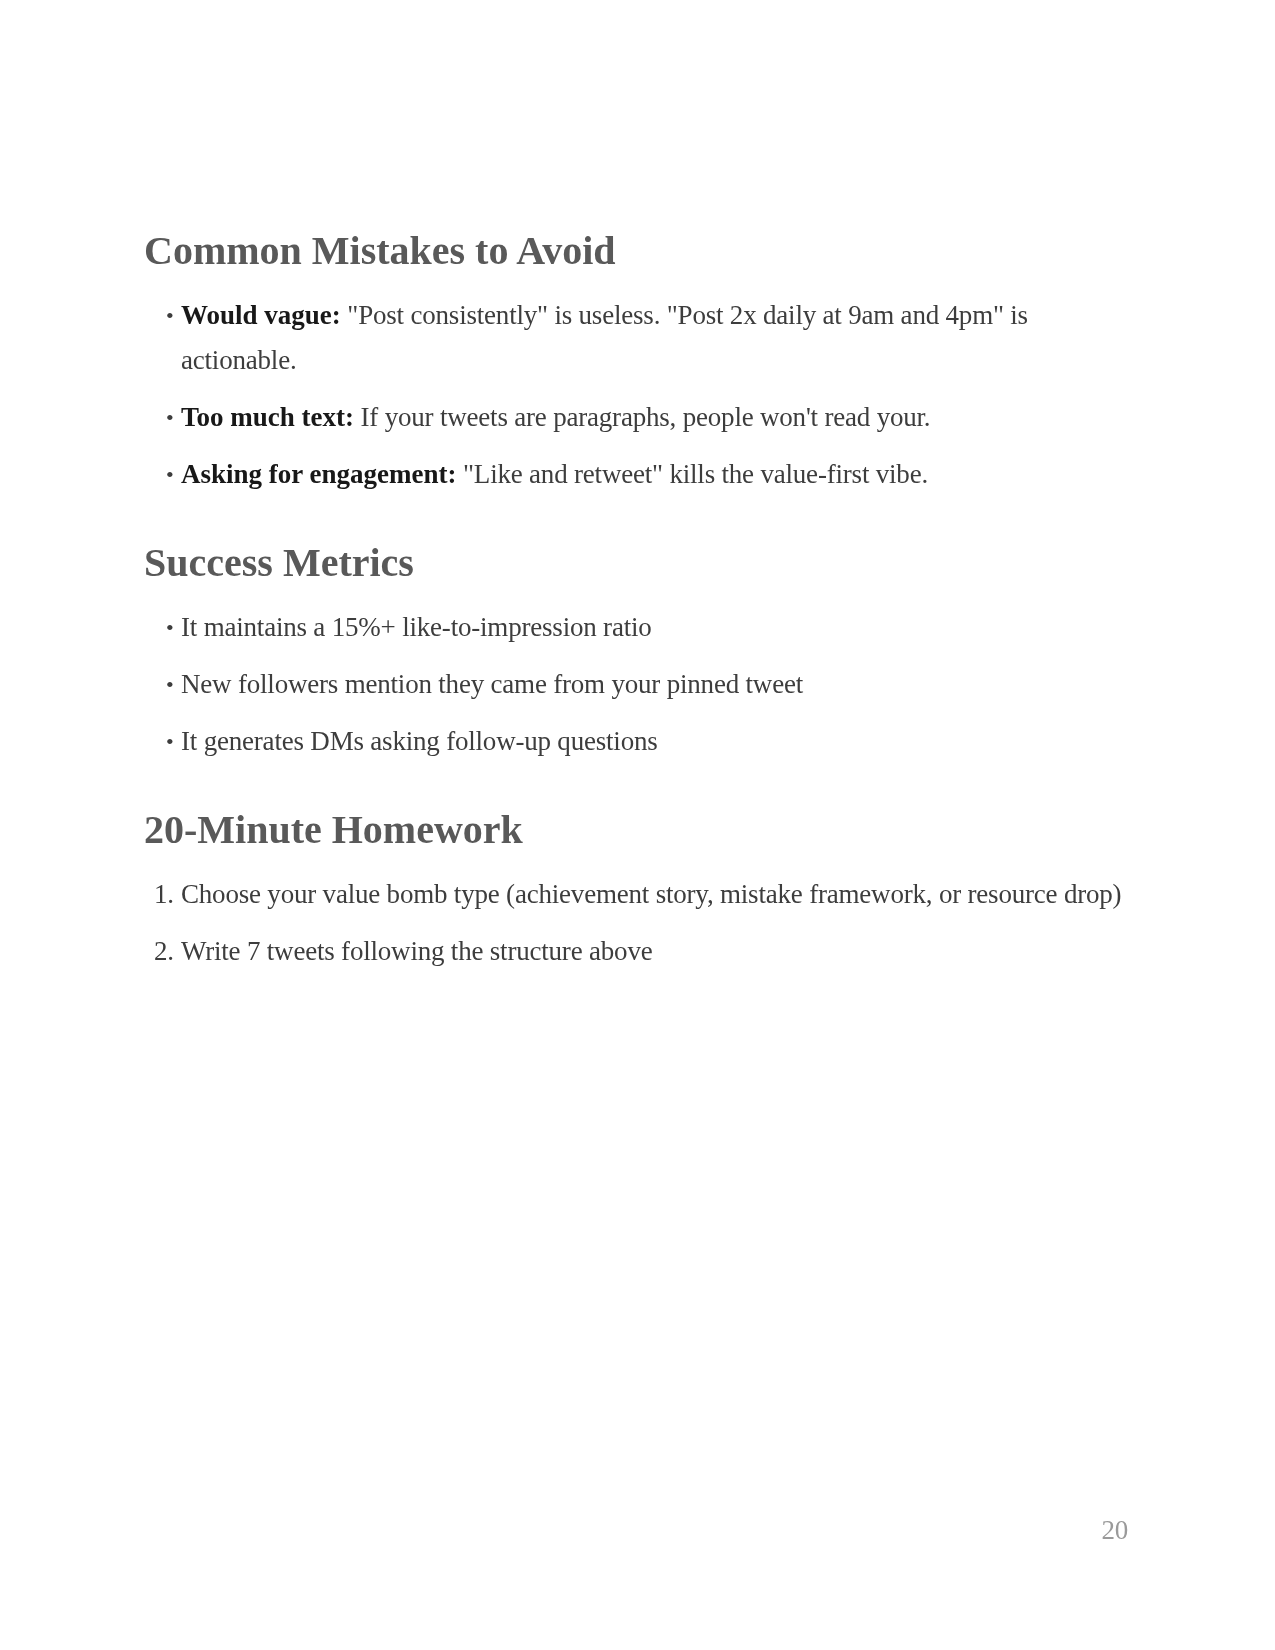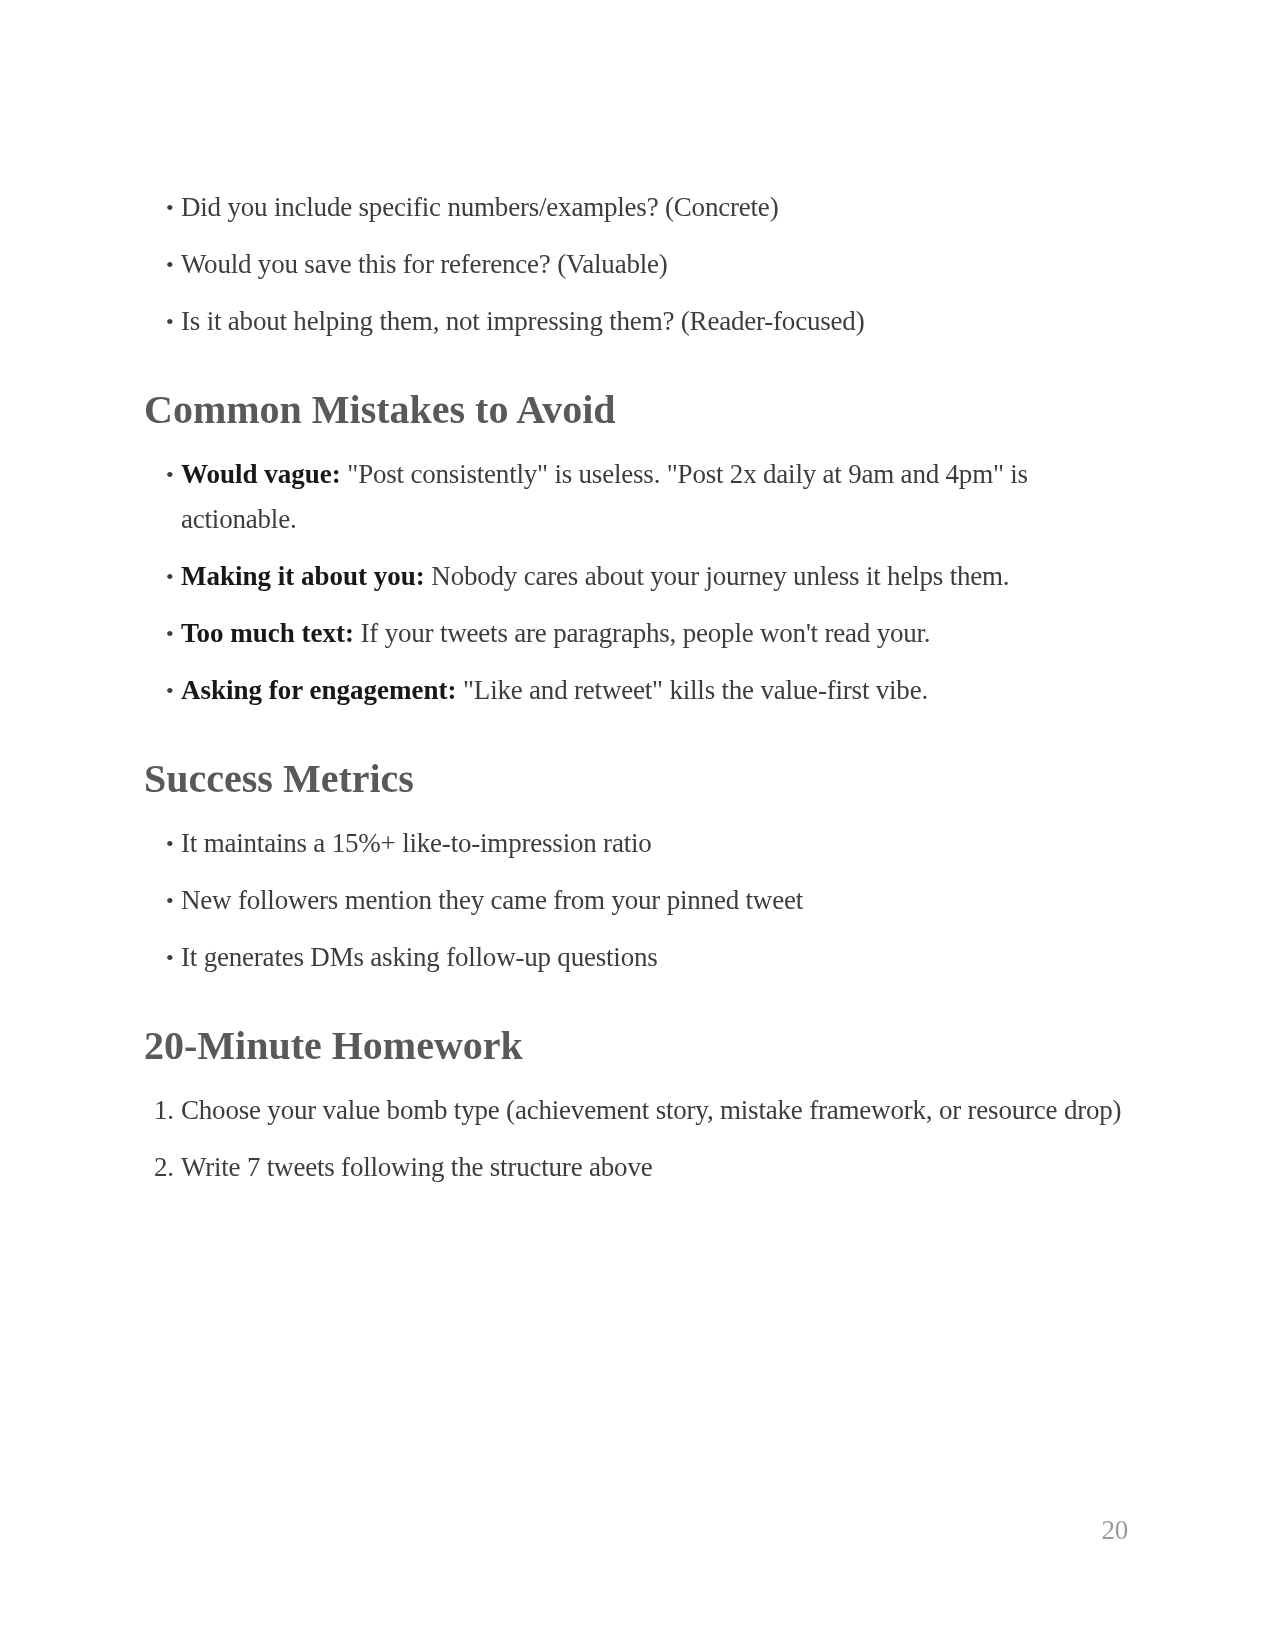--- a/index.html
+++ b/index.html
@@ -77,40 +77,26 @@
     font-size: 27px;
     line-height: 32px;
     color: #9a9a9a;
   }
 </style>
 </head>
 <body>
 
 <div class="page">
 
-  <ul class="blist">
-    <li>
-      <span>Did you include specific numbers/examples? (Concrete)</span>
-    </li>
-    <li>
-      <span>Would you save this for reference? (Valuable)</span>
-    </li>
-    <li>
-      <span>Is it about helping them, not impressing them? (Reader-focused)</span>
-    </li>
-  </ul>
 
   <h2>Common Mistakes to Avoid</h2>
 
   <ul class="blist">
     <li>
       <strong class="lead">Would vague:</strong><span> "Post consistently" is useless. "Post 2x daily at 9am and 4pm" is actionable.</span>
-    </li>
-    <li>
-      <strong class="lead">Making it about you:</strong><span> Nobody cares about your journey unless it helps them.</span>
     </li>
     <li>
       <strong class="lead">Too much text:</strong><span> If your tweets are paragraphs, people won't read your.</span>
     </li>
     <li>
       <strong class="lead">Asking for engagement:</strong><span> "Like and retweet" kills the value-first vibe.</span>
     </li>
   </ul>
 
   <h2>Success Metrics</h2>

